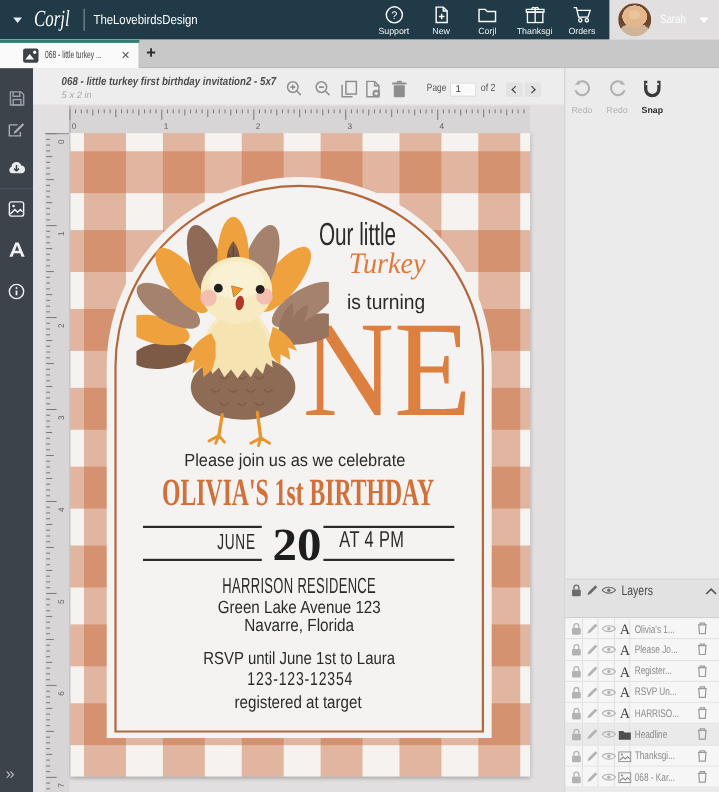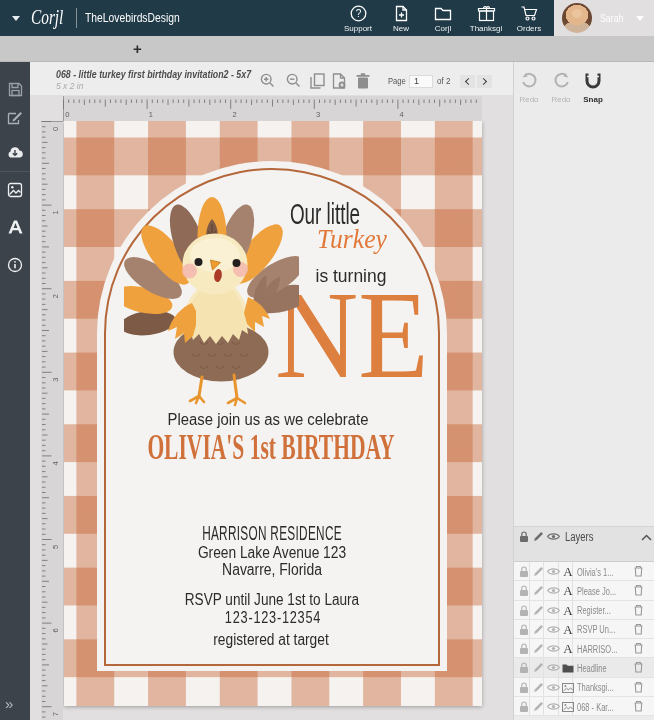--- a/index.html
+++ b/index.html
@@ -117,20 +117,29 @@
   <div id="canvas">
     <div id="design">
       <div id="arch"></div>
       <div id="archb"></div>
       <div class="dt" id="ourlittle">Our little</div>
       <div class="dt" id="turkeyw">Turkey</div>
       <div class="dt" id="isturning">is turning</div>
       <div id="ne">NE</div>
       <div class="dt" id="please">Please join us as we celebrate</div>
       <div class="dt" id="olivia">OLIVIA'S 1st BIRTHDAY</div>
+      <div id="daterow">
+        <div class="dline" style="left:66px;top:5.5px;width:108px;"></div>
+        <div class="dline" style="left:66px;top:36px;width:108px;"></div>
+        <div class="dline" style="left:230px;top:5.5px;width:119px;"></div>
+        <div class="dline" style="left:230px;top:36px;width:119px;"></div>
+        <div id="june">JUNE</div>
+        <div id="twenty">20</div>
+        <div id="at4">AT 4 PM</div>
+      </div>
       <div class="dt" id="addr1">HARRISON RESIDENCE</div>
       <div class="dt" id="addr2">Green Lake Avenue 123</div>
       <div class="dt" id="addr3">Navarre, Florida</div>
       <div class="dt" id="rsvp">RSVP until June 1st to Laura</div>
       <div class="dt" id="phone">123-123-12354</div>
       <div class="dt" id="reg">registered at target</div>
       <svg id="turkey" width="175" height="220" viewBox="0 0 175 220">
           <ellipse cx="24" cy="132" rx="12" ry="28" transform="rotate(-97 24 132)" fill="#7c5a46"></ellipse>
           <ellipse cx="158" cy="108" rx="12.5" ry="30" transform="rotate(76 158 108)" fill="#97745f"></ellipse>
           <ellipse cx="19" cy="109" rx="12.5" ry="30" transform="rotate(-77 19 109)" fill="#efa13d"></ellipse>
@@ -427,20 +436,25 @@
           <circle cx="13.5" cy="13.5" r="1.5"></circle>
       </svg>
       <div class="lbl">Orders</div>
     </div>
     <div id="avatar"></div>
     <div id="sarah">Sarah</div>
     <div id="sarahchev"></div>
   </div>
 
   <div id="tabs">
+    <div id="tab1">
+      <div class="ticon"></div>
+      <div class="ttxt">068 - little turkey ...</div>
+      <div class="tx">✕</div>
+    </div>
     <div id="tplus">+</div>
   </div>
 
   <div id="lsb">
     <div class="sic" style="top:20px;">
       <svg width="15" height="15" viewBox="0 0 15 15" fill="none" stroke="#9aa0a7" stroke-width="1.3">
         <path d="M1.5 1.5 H11 L13.5 4 V13.5 H1.5 Z"></path>
           <path d="M4 1.5 V5.5 H10 V1.5"></path>
           <rect x="4" y="8.5" width="7" height="5"></rect>
       </svg>

